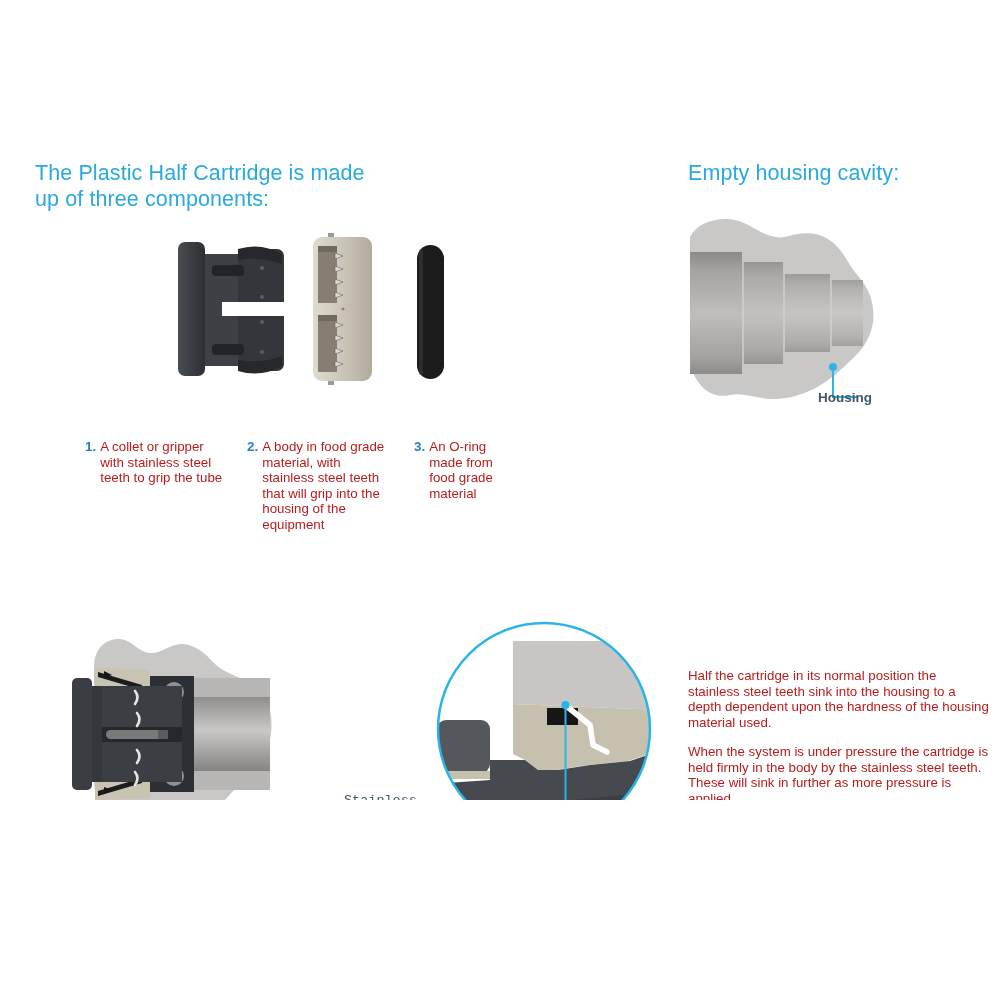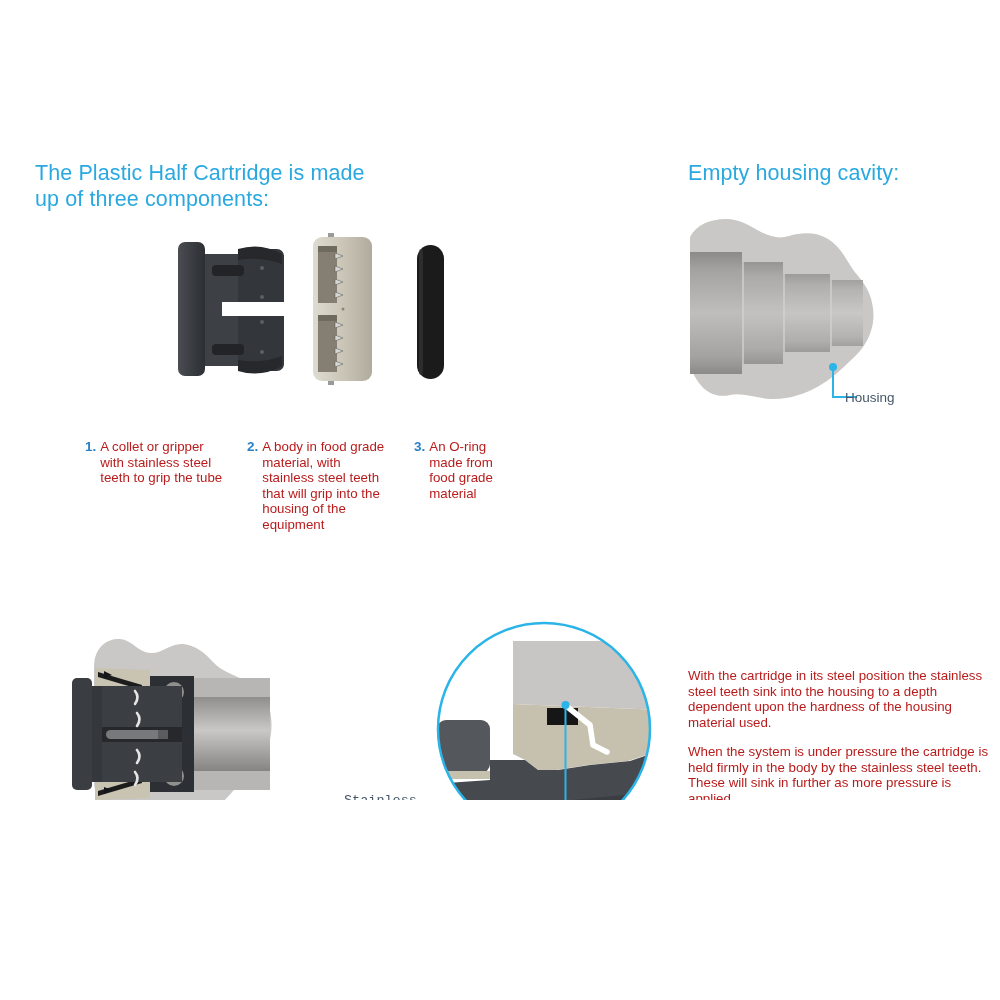--- a/index.html
+++ b/index.html
@@ -138,21 +138,21 @@
       <rect x="62" y="55" width="2" height="102" fill="#d2d1cf" opacity="0.7"></rect>
       <rect x="103" y="67" width="2" height="78" fill="#d2d1cf" opacity="0.7"></rect>
       <rect x="150" y="73" width="2" height="66" fill="#d2d1cf" opacity="0.7"></rect>
 
       <g>
         <circle cx="153" cy="160" r="4" fill="#2ab4e8"></circle>
         <path d="M153,160 L153,190 L177,190" fill="none" stroke="#2ab4e8" stroke-width="2"></path>
       </g>
     </svg>
   </div>
-  <div class="abs callout-label" style="left:845px;top:390px;">Housing</div>
+  <div class="abs callout-label" style="left:818px;top:390px;font-weight:bold;">Housing</div>
 
   <div class="abs" style="left:38px;top:616px;">
     <svg width="320" height="235" viewBox="0 0 320 235">
       <defs>
         <linearGradient id="tubeG" x1="0" y1="0" x2="0" y2="1">
           <stop offset="0" stop-color="#8f8e8c"></stop>
             <stop offset="0.45" stop-color="#c9c8c6"></stop>
           <stop offset="1" stop-color="#858482"></stop>
         </linearGradient>
       </defs>
@@ -227,16 +227,16 @@
         <path d="M137.5,92 L137.5,191" stroke="#2ab4e8" stroke-width="2"></path>
         <circle cx="137.5" cy="92" r="4" fill="#2ab4e8"></circle>
       </g>
       <circle cx="116" cy="116" r="106" fill="none" stroke="#2ab4e8" stroke-width="2.5"></circle>
     </svg>
   </div>
 
   <div class="abs callout-label" style="left:344px;top:793px;width:72px;font-family:Liberation Mono, monospace;">Stainless steel tooth</div>
   <div class="hline" style="left:407px;top:802px;width:159px;"></div>
 
-  <div class="abs body-text" style="left:688px;top:668px;width:302px;">With the cartridge in its steel position the stainless steel teeth sink into the housing to a depth dependent upon the hardness of the housing material used.</div>
+  <div class="abs body-text" style="left:688px;top:668px;width:302px;">Half the cartridge in its normal position the stainless steel teeth sink into the housing to a depth dependent upon the hardness of the housing material used.</div>
   <div class="abs body-text" style="left:688px;top:744px;width:302px;">When the system is under pressure the cartridge is held firmly in the body by the stainless steel teeth. These will sink in further as more pressure is applied.</div>
 
 </div>
 
 </body></html>

